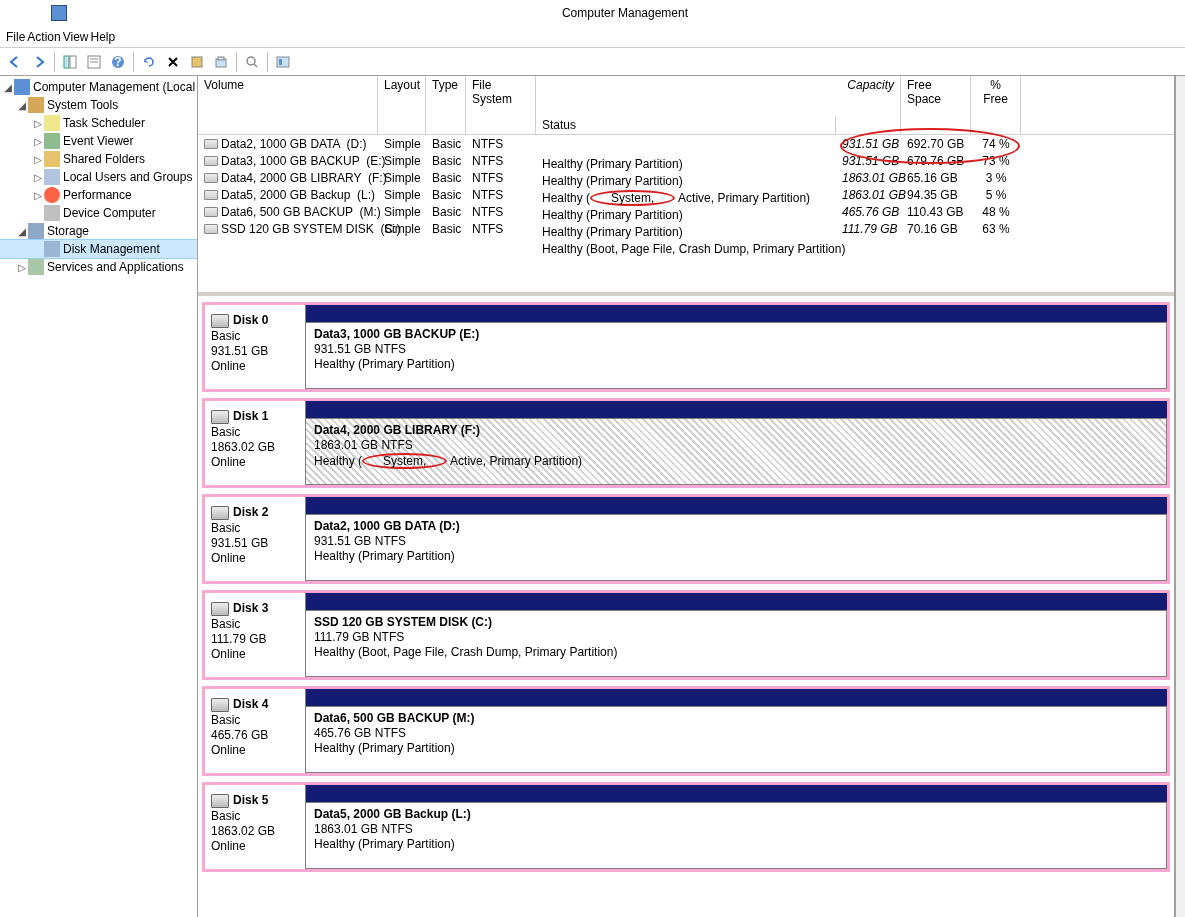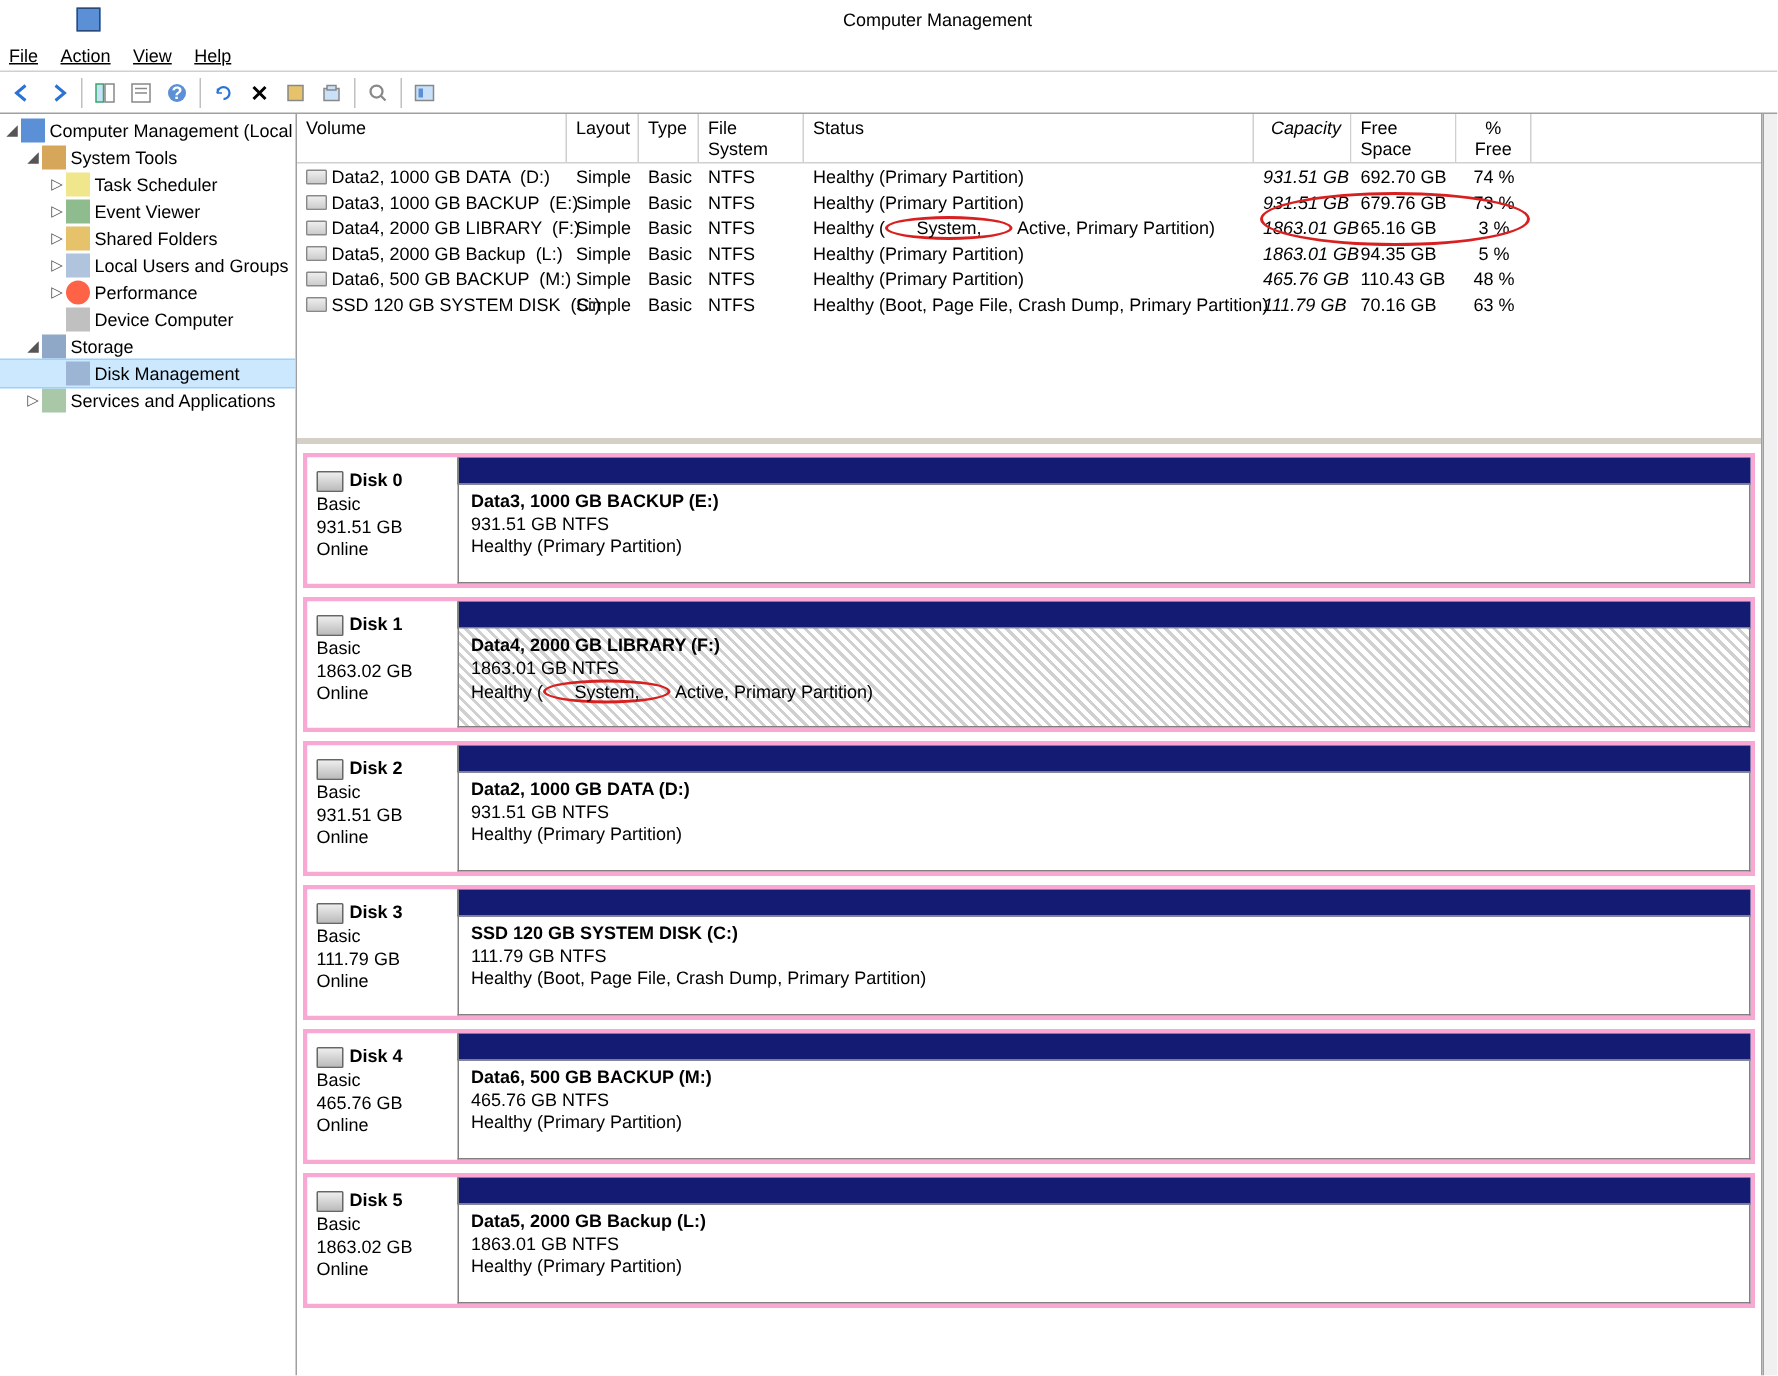--- a/index.html
+++ b/index.html
@@ -1,20 +1,20 @@
 <!DOCTYPE html>
 <html><head>
 <meta charset="utf-8">
 <style>
 * { box-sizing: border-box; margin: 0; padding: 0; font-family: "Segoe UI", Tahoma, sans-serif; font-size: 12px; }
 body { background: #fff; color: #000; width: 1185px; height: 917px; overflow: hidden; }
 .titlebar { height: 26px; display: flex; align-items: center; padding: 0 6px; margin-left: 45px; }
 .titlebar .icon { width: 16px; height: 16px; background: #5b8fd6; border: 1px solid #2a4a7a; margin-right: 4px; }
 .titlebar .title { flex: 1; text-align: center; }
-.menubar { height: 22px; border-bottom: 1px solid #d0d0d0; display: flex; align-items: center; padding: 0 6px; gap: 15px; text-decoration: underline; }
+.menubar { height: 22px; border-bottom: 1px solid #d0d0d0; display: flex; align-items: center; padding: 0 6px; gap: 2px; }
 .menubar span { cursor: default; }
 .toolbar { height: 28px; border-bottom: 1px solid #a0a0a0; display: flex; align-items: center; padding: 0 4px; gap: 2px; }
 .tool-btn { width: 22px; height: 22px; display: flex; align-items: center; justify-content: center; border: 1px solid transparent; }
 .tool-sep { width: 1px; height: 20px; background: #c0c0c0; margin: 0 2px; }
 .main-area { display: flex; height: calc(917px - 26px - 22px - 28px); }
 .tree-panel { width: 198px; border-right: 1px solid #a0a0a0; overflow: auto; padding-top: 2px; background: #fff; }
 .tree-item { display: flex; align-items: center; height: 18px; padding-left: 2px; cursor: default; white-space: nowrap; }
 .tree-item .expander { width: 12px; display: inline-flex; align-items: center; justify-content: center; font-size: 10px; color: #555; }
 .tree-item .ticon { width: 16px; height: 16px; margin-right: 3px; display: inline-flex; align-items: center; justify-content: center; }
 .tree-item.selected { background: #cce8ff; outline: 1px solid #99d1ff; }
@@ -25,21 +25,21 @@
 .right-panel { flex: 1; display: flex; flex-direction: column; overflow: hidden; border-right: 1px solid #a0a0a0; }
 .volume-table { flex: 0 0 220px; overflow: auto; border-bottom: 4px solid #d4d0c8; position: relative; }
 .vol-header { display: flex; background: #fff; border-bottom: 1px solid #d0d0d0; position: sticky; top: 0; }
 .vol-header .vh { border-right: 1px solid #d0d0d0; padding: 2px 6px; background: #fff; font-weight: normal; }
 .vol-row { display: flex; height: 17px; align-items: center; }
 .vol-row .vc { padding: 0 6px; white-space: nowrap; }
 .vw-vol { width: 180px; }
 .vw-lay { width: 48px; }
 .vw-typ { width: 40px; }
 .vw-fs { width: 70px; }
-.vw-stat { width: 300px; }
+.vw-stat { width: 300px; margin-top: 40px; }
 .vw-cap { width: 65px; text-align: right; font-style: italic; }
 .vw-free { width: 70px; text-align: left; }
 .vw-pct { width: 50px; text-align: center; }
 .disk-icon { width: 14px; height: 10px; display: inline-block; border: 1px solid #888; background: linear-gradient(#eee,#ccc); border-radius: 1px; margin-right: 3px; vertical-align: middle; }
 .circle-red { position: absolute; border: 2px solid #d92020; border-radius: 50%; pointer-events: none; }
 .disk-area { flex: 1; overflow: auto; background: #fff; }
 .disk-block { border: 3px solid #f9a8d4; margin: 6px 4px; display: flex; min-height: 90px; }
 .disk-left { width: 100px; padding: 8px 6px; background: #fff; }
 .disk-left .dicon { width: 18px; height: 14px; border: 1px solid #666; background: linear-gradient(#eee,#bbb); border-radius: 1px; display: inline-block; margin-right: 4px; vertical-align: middle; }
 .disk-left .dname { font-weight: bold; }

